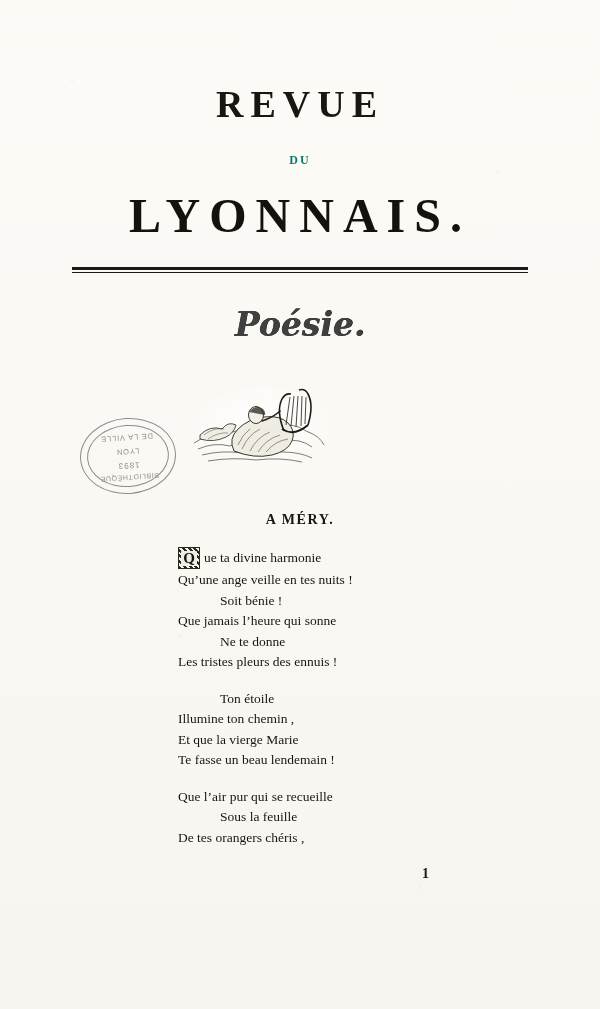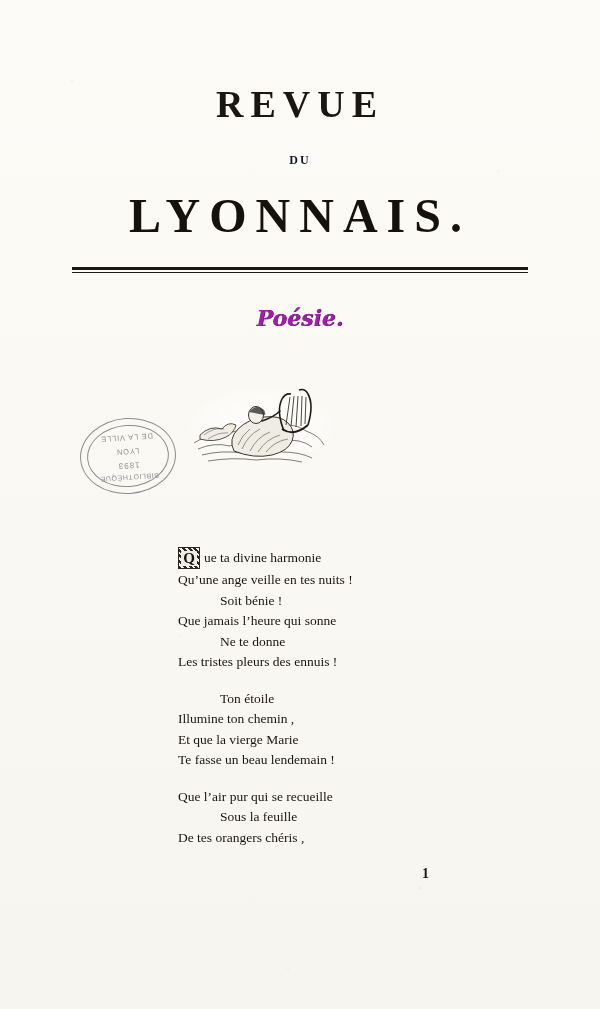--- a/index.html
+++ b/index.html
@@ -48,21 +48,21 @@
   }
   .title-du {
     position: absolute;
     top: 133px;
     left: 0;
     width: 600px;
     text-align: center;
     font-size: 12px;
     letter-spacing: 2px;
     font-weight: 700;
-    color: #0f172a;
+    color: #0f766e;
   }
   .title-sub {
     position: absolute;
     top: 168px;
     left: 0;
     width: 600px;
     text-align: center;
     font-size: 48px;
     letter-spacing: 9px;
     font-weight: 700;
@@ -87,25 +87,25 @@
   }
   .rule-top { top: 247px; }
 
   .section-title {
     position: absolute;
     top: 285px;
     left: 0;
     width: 600px;
     text-align: center;
     font-family: "DejaVu Serif", serif;
-    font-size: 22px;
+    font-size: 33px;
     font-weight: 700;
     font-style: italic;
     letter-spacing: 0px;
-    color: #a21caf;
+    color: #404040;
     text-shadow: 0.4px 0 0 #17140f;
   }
 
   .engraving {
     position: absolute;
     top: 345px;
     left: 172px;
     width: 180px;
     height: 120px;
   }
@@ -289,20 +289,21 @@
 
   <div class="stamp">
     <div class="ring"></div>
     <div class="ring inner"></div>
     <div class="stamp-text t1">BIBLIOTHÈQUE</div>
     <div class="stamp-text t2">1893</div>
     <div class="stamp-text t3">LYON</div>
     <div class="stamp-text t4">DE LA VILLE</div>
   </div>
 
+  <div class="poem-title">A MÉRY.</div>
 
   <div class="poem" id="poem-body">
       <div class="stanza">
         <div class="dropcap-line"><span class="dropcap">
             <span>Q</span>
           </span><span>ue ta divine harmonie</span></div>
         <div class="line">Qu’une ange veille en tes nuits !</div>
         <div class="line indent">Soit bénie !</div>
         <div class="line">Que jamais l’heure qui sonne</div>
         <div class="line indent">Ne te donne</div>

